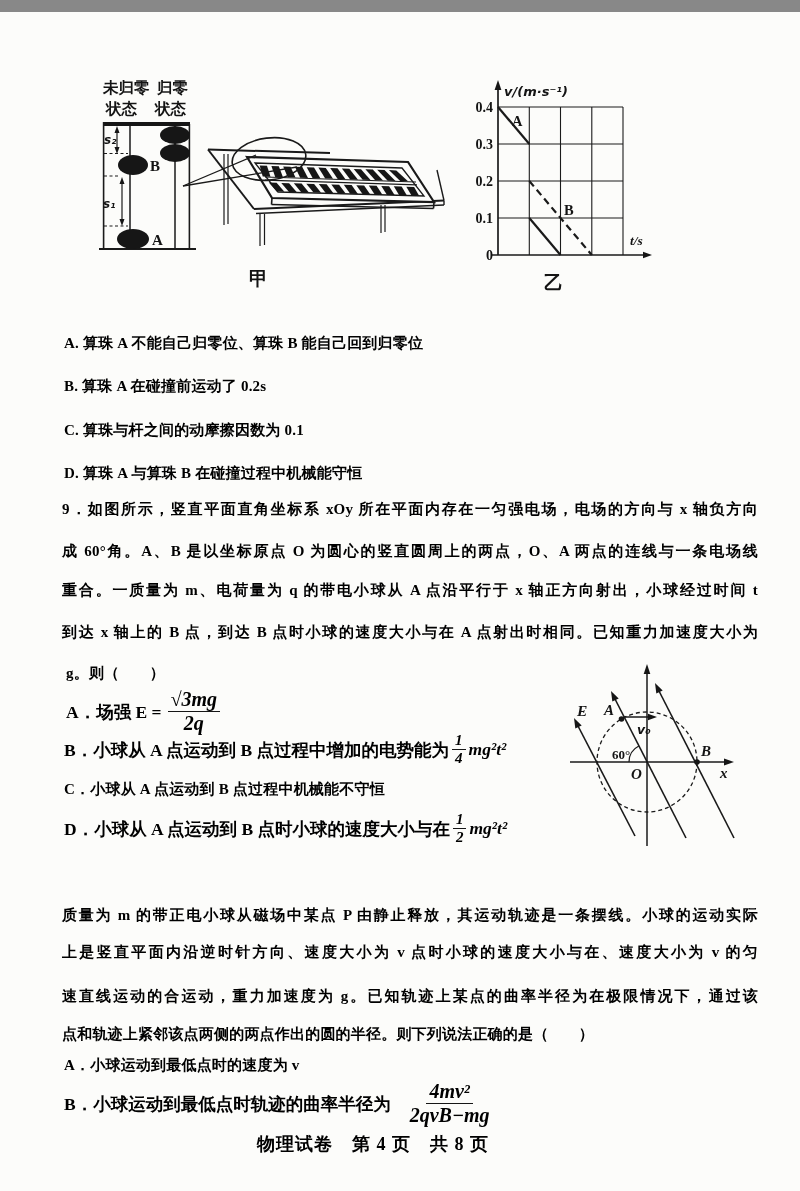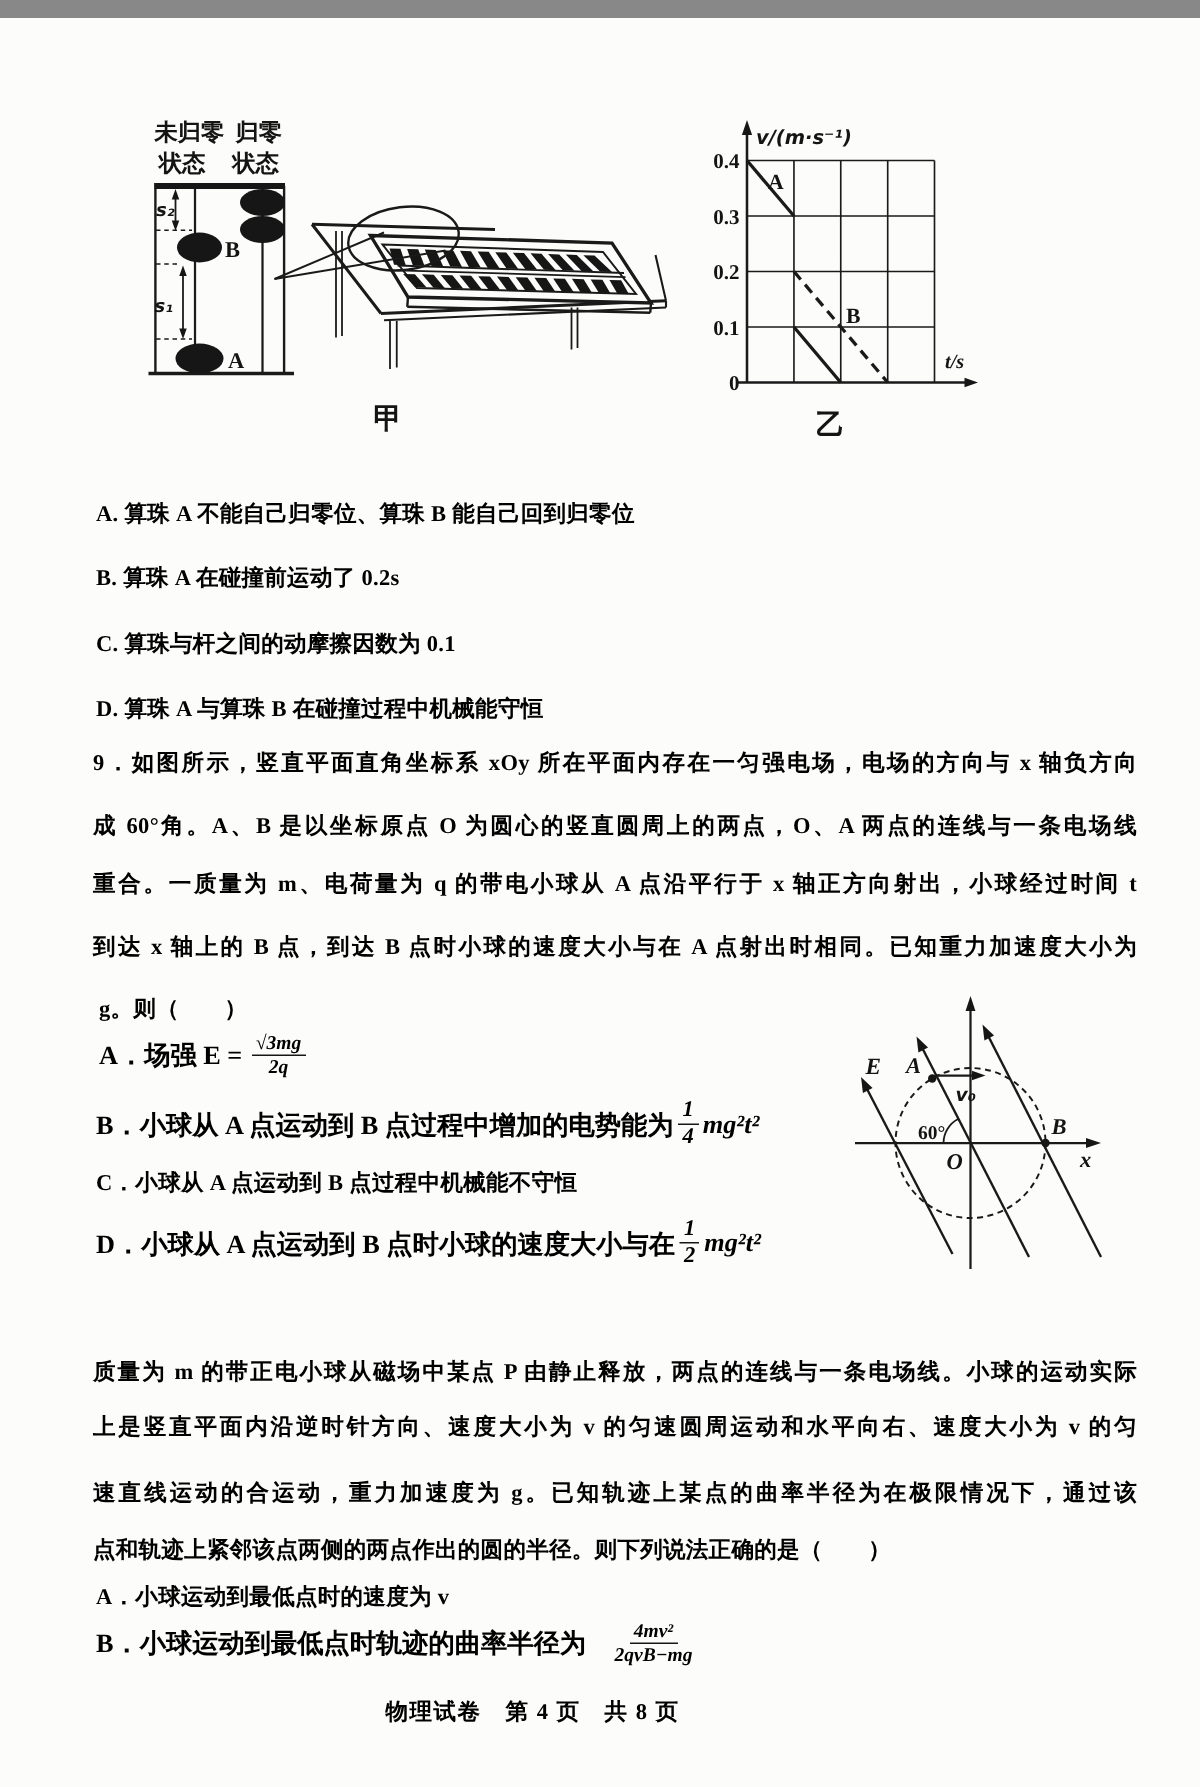--- a/index.html
+++ b/index.html
@@ -2,25 +2,25 @@
 <html><head>
 <meta charset="utf-8">
 <style>
   html,body{margin:0;padding:0;background:#888;}
   .page{position:relative;width:800px;height:1191px;background:#fcfcfa;
         font-family:"Liberation Serif",serif;color:#000000;overflow:hidden;margin:12px auto;}
   .ln{position:absolute;font-size:15px;font-weight:bold;letter-spacing:.2px;white-space:pre;line-height:1.2;}
   .just{width:696px;text-align:justify;text-align-last:justify;white-space:normal;}
   .row{position:absolute;display:flex;align-items:center;font-size:17.5px;font-weight:bold;white-space:pre;}
   .frac{display:inline-flex;flex-direction:column;align-items:center;margin:0 6px;
-        font-style:italic;font-size:13px;line-height:1.15;font-weight:bold;}
+        font-style:italic;font-size:20px;line-height:1.15;font-weight:bold;}
   .frac .fnum{border-bottom:1.7px solid #161616;padding:0 3px;}
   .frac .fden{padding:0 3px;}
   .post{font-style:italic;}
-  .footer{position:absolute;font-size:15px;font-weight:bold;letter-spacing:1px;}
+  .footer{position:absolute;font-size:18px;font-weight:bold;letter-spacing:1px;}
   svg{position:absolute;overflow:visible;}
   svg text{font-family:"Liberation Serif",serif;font-weight:bold;fill:#141414;}
   svg .cjk{font-size:15.5px;}
   svg .cap{font-size:19px;}
   svg .it{font-style:italic;}
   svg .sub{font-family:"DejaVu Sans",sans-serif;font-style:italic;font-size:12px;}
   svg .tick{font-size:14px;}
   svg line,svg polyline,svg path,svg ellipse,svg circle,svg polygon,svg rect{stroke-linecap:butt;}
 </style>
 </head>
@@ -221,22 +221,22 @@
     </g>
     <text x="577" y="704" class="it" style="font-size:15.5px">E</text>
     <text x="604" y="703" class="it" style="font-size:15px">A</text>
     <text x="637" y="722" class="sub" style="font-size:12.5px">v₀</text>
     <text x="612" y="747" style="font-size:13px">60°</text>
     <text x="631" y="767" class="it" style="font-size:15px">O</text>
     <text x="720" y="766" class="it" style="font-size:15px">x</text>
     <text x="701" y="744" class="it" style="font-size:15px">B</text>
   </svg>
 
-  <div class="ln just" style="left:62px;top:894px;">质量为 m 的带正电小球从磁场中某点 P 由静止释放，两点的连线与一条电场线。小球的运动实际</div>
-  <div class="ln just" style="left:62px;top:931px;">上是竖直平面内沿逆时针方向、速度大小为 v 的匀速圆周运动和水平向右、速度大小为 v 的匀</div>
+  <div class="ln just" style="left:62px;top:894px;">质量为 m 的带正电小球从磁场中某点 P 由静止释放，其运动轨迹是一条摆线。小球的运动实际</div>
+  <div class="ln just" style="left:62px;top:931px;">上是竖直平面内沿逆时针方向、速度大小为 v 点时小球的速度大小与在、速度大小为 v 的匀</div>
   <div class="ln just" style="left:62px;top:975px;">速直线运动的合运动，重力加速度为 g。已知轨迹上某点的曲率半径为在极限情况下，通过该</div>
   <div class="ln" style="left:62px;top:1013px;">点和轨迹上紧邻该点两侧的两点作出的圆的半径。则下列说法正确的是（　　）</div>
   <div class="ln" style="left:64px;top:1044px;">A．小球运动到最低点时的速度为 v</div>
   <div class="row" style="left:64px;top:1068px;">
     <span>B．小球运动到最低点时轨迹的曲率半径为</span>
     <span class="frac" style="margin-left:16px;justify-content:flex-end;">
       <span class="fnum">4mv²</span>
       <span class="fden">2qvB−mg</span>
     </span>
   </div>

